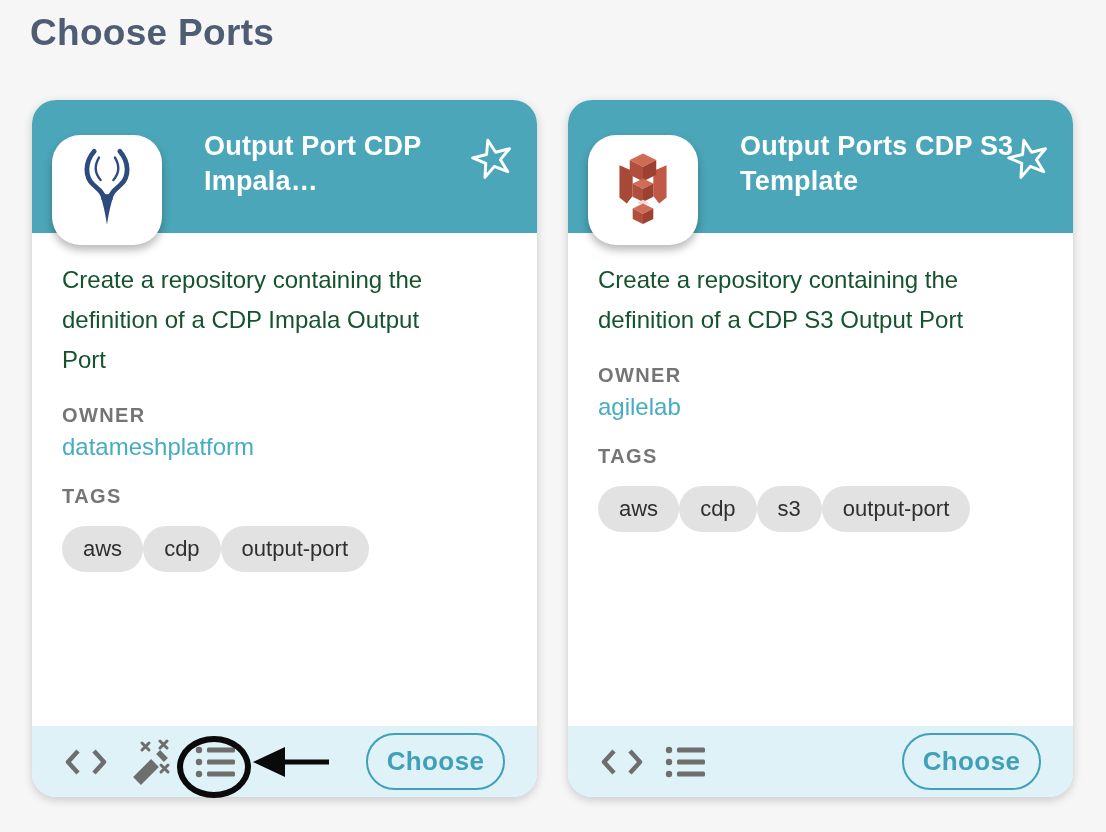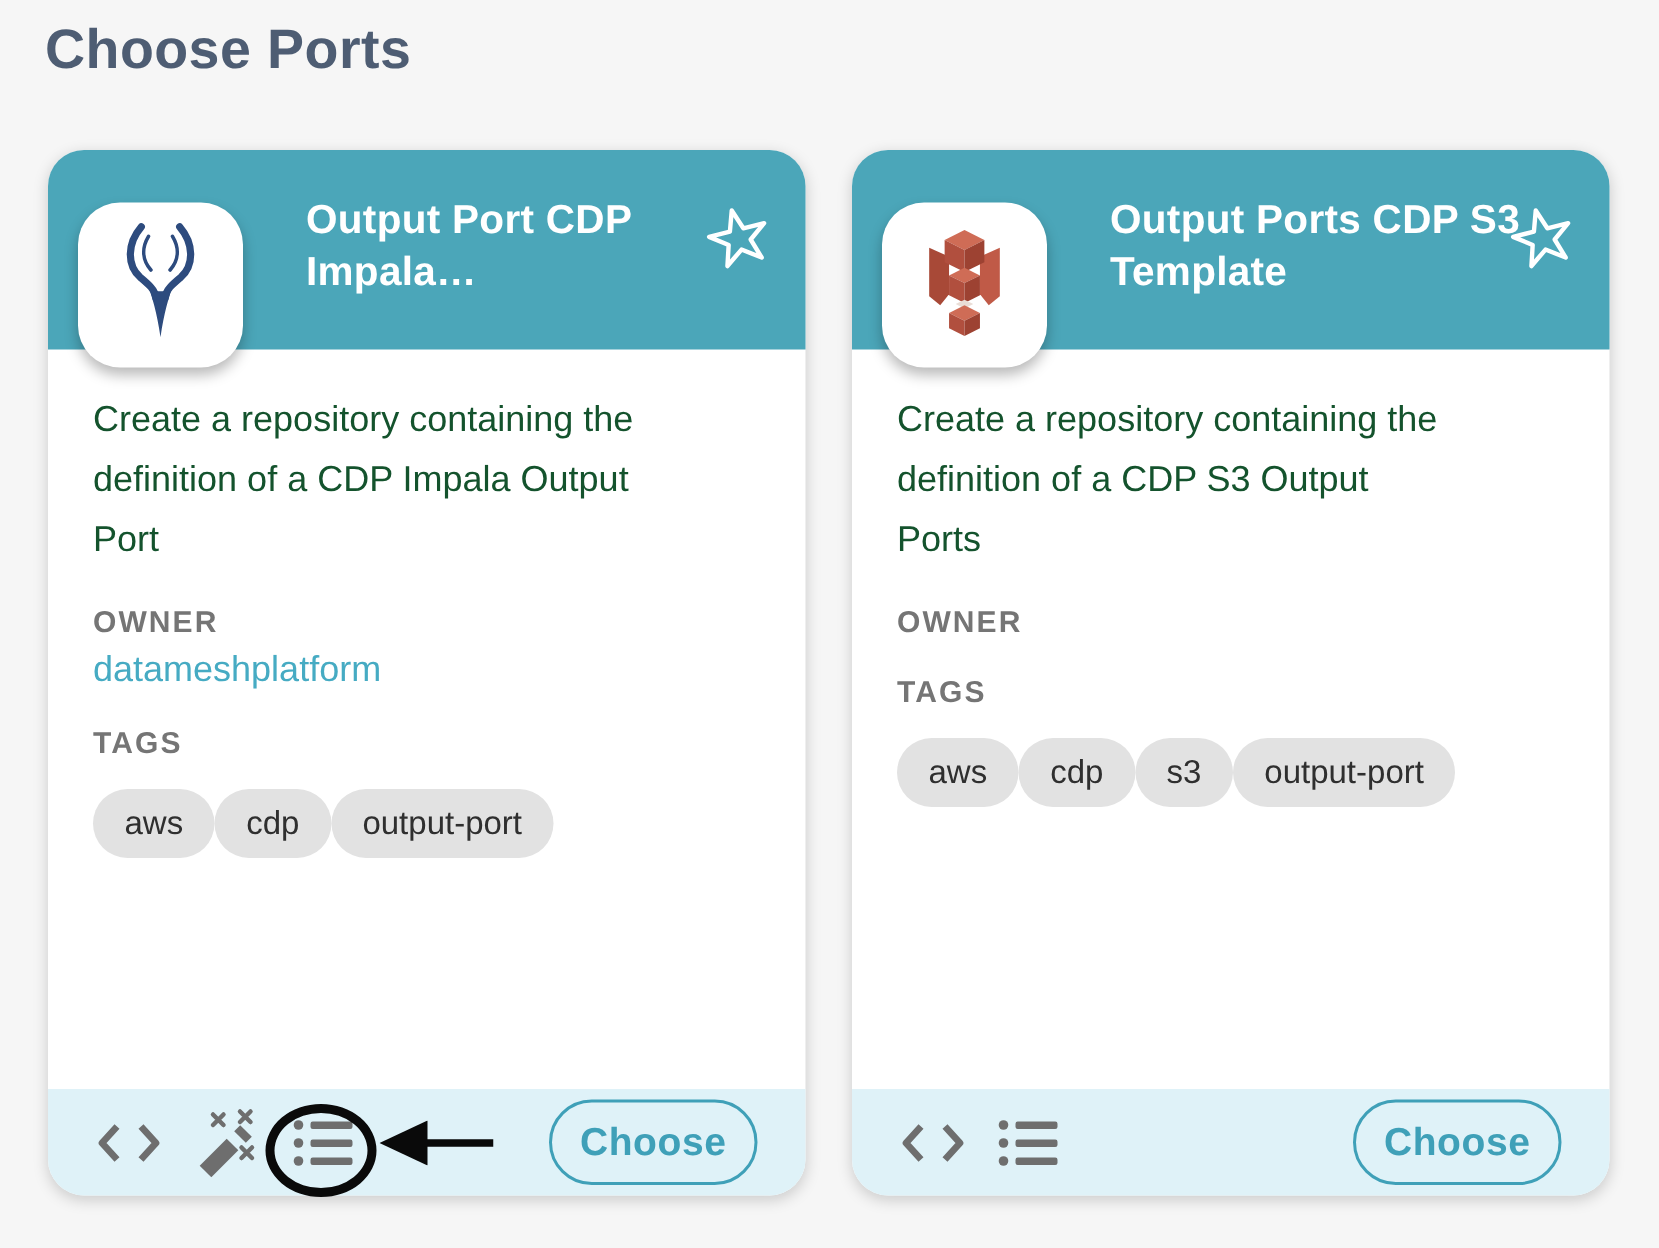--- a/index.html
+++ b/index.html
@@ -171,22 +171,23 @@
       </div>
       <div class="card-title">Output Ports CDP S3 Template</div>
       <span class="star">
         <svg width="42" height="42" viewBox="0 0 100 100">
           <path d="M50 9 L61 41 L95 41 L68 61 L78 93 L50 73 L22 93 L32 61 L5 41 L39 41 Z" fill="none" stroke="#ffffff" stroke-width="7" stroke-linejoin="round"></path>
         </svg>
       </span>
     </div>
 
     <div class="card-body">
-      <p class="description">Create a repository containing the definition of a CDP S3 Output Ports</p>
+      <p class="description">Create a repository containing the definition of a CDP S3 Output Port</p>
       <div class="meta-label">OWNER</div>
+      <div class="owner-value">agilelab</div>
       <div class="meta-label">TAGS</div>
       <div class="tags">
         <span class="chip">aws</span>
         <span class="chip">cdp</span>
         <span class="chip">s3</span>
         <span class="chip">output-port</span>
       </div>
     </div>
 
     <div class="card-footer">

